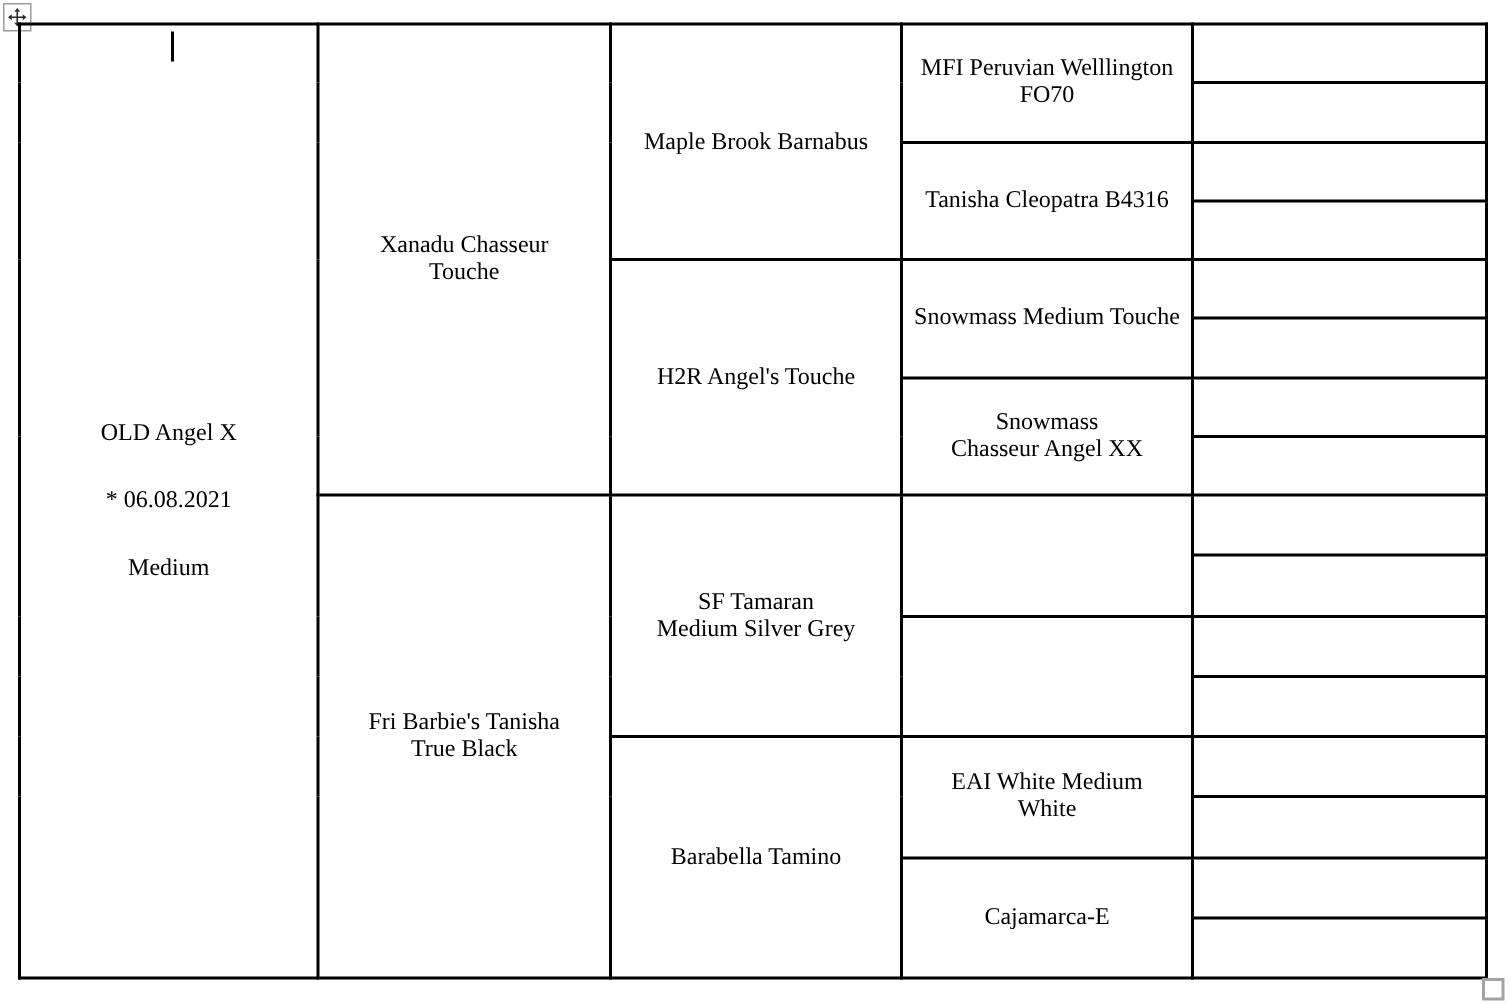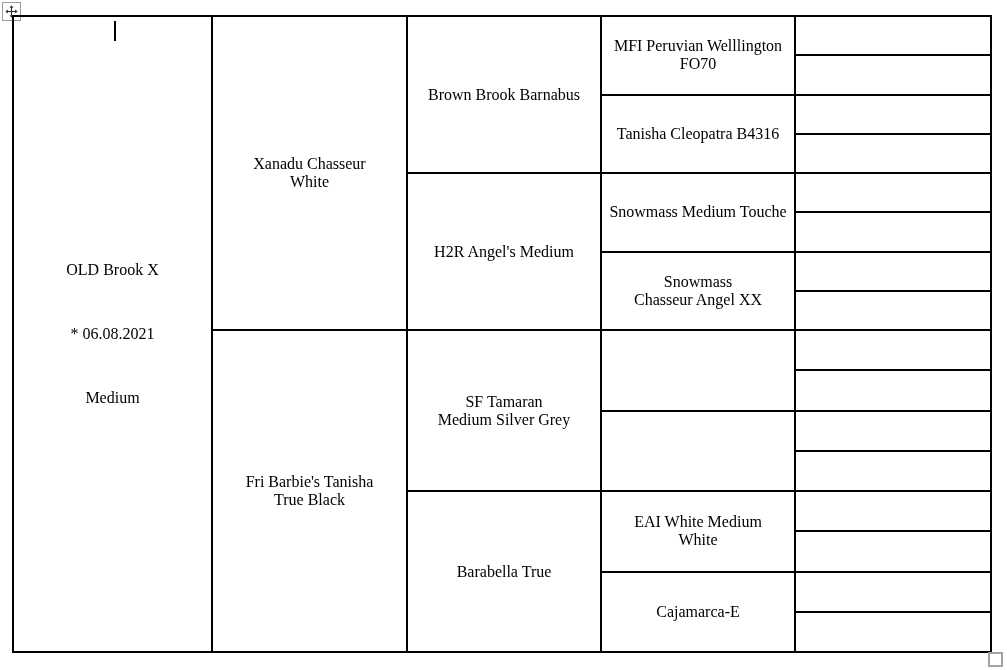--- a/index.html
+++ b/index.html
@@ -19,21 +19,21 @@
   table.pedigree td{
     border:2px solid #000000;
     text-align:center;vertical-align:middle;
     font-size:16px;line-height:18px;
     padding:0 2px;
     white-space:pre-line;
     overflow:hidden;
   }
   table.pedigree tr{height:40.25px;}
   table.pedigree tr:nth-child(-n+8){height:39.25px;}
-  .subject div + div{margin-top:28px;}
+  .subject div + div{margin-top:9px;}
   .text-cursor{
     position:absolute;left:114px;top:21px;
     width:2px;height:20px;background:#000000;
   }
   .move-handle{
     position:absolute;left:2px;top:2px;
     width:17px;height:17px;
     border:1px solid #9b9b9b;background:#ffffff;
     display:flex;align-items:center;justify-content:center;
   }
@@ -66,44 +66,44 @@
       <col style="width:199px">
         <col style="width:195px">
         <col style="width:194px">
         <col style="width:194px">
         <col style="width:196px">
     </colgroup>
     <tbody>
       <tr>
         <td rowspan="16">
           <div class="subject">
-            <div>OLD Brook X</div>
+            <div>OLD Angel X</div>
             <div>* 06.08.2021</div>
             <div>Medium</div>
           </div>
         </td>
         <td rowspan="8">Xanadu Chasseur
-White</td>
-        <td rowspan="4">Brown Brook Barnabus</td>
+Touche</td>
+        <td rowspan="4">Maple Brook Barnabus</td>
         <td rowspan="2">MFI Peruvian Welllington
 FO70</td>
         <td></td>
       </tr>
       <tr>
         <td></td>
       </tr>
       <tr>
         <td rowspan="2">Tanisha Cleopatra B4316</td>
         <td></td>
       </tr>
       <tr>
         <td></td>
       </tr>
       <tr>
-        <td rowspan="4">H2R Angel's Medium</td>
+        <td rowspan="4">H2R Angel's Touche</td>
         <td rowspan="2">Snowmass Medium Touche</td>
         <td></td>
       </tr>
       <tr>
         <td></td>
       </tr>
       <tr>
         <td rowspan="2">Snowmass
 Chasseur Angel XX</td>
         <td></td>
@@ -123,21 +123,21 @@
         <td></td>
       </tr>
       <tr>
         <td rowspan="2"></td>
         <td></td>
       </tr>
       <tr>
         <td></td>
       </tr>
       <tr>
-        <td rowspan="4">Barabella True</td>
+        <td rowspan="4">Barabella Tamino</td>
         <td rowspan="2">EAI White Medium
 White</td>
         <td></td>
       </tr>
       <tr>
         <td></td>
       </tr>
       <tr>
         <td rowspan="2">Cajamarca-E</td>
         <td></td>

